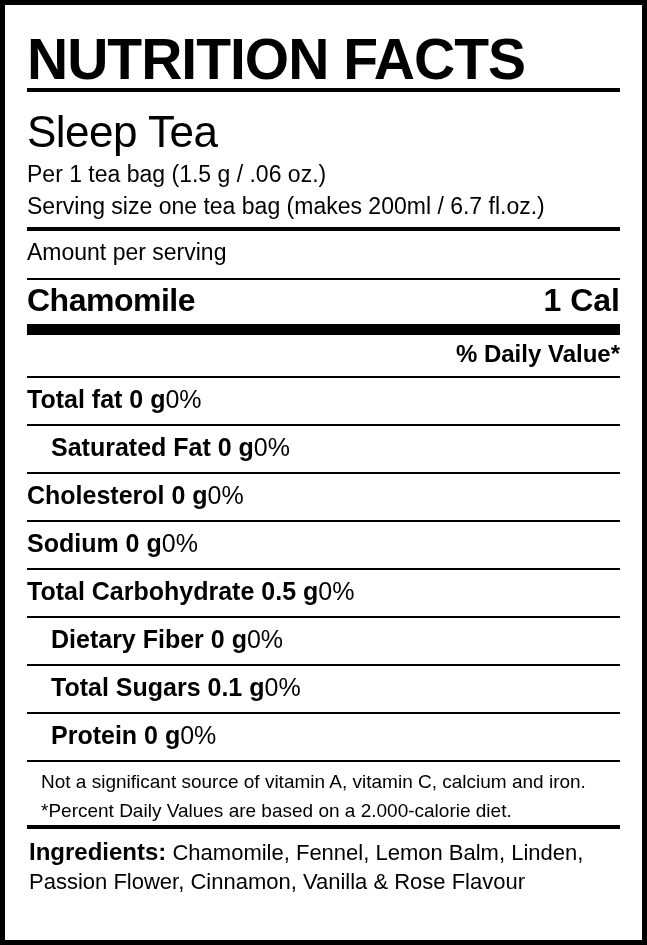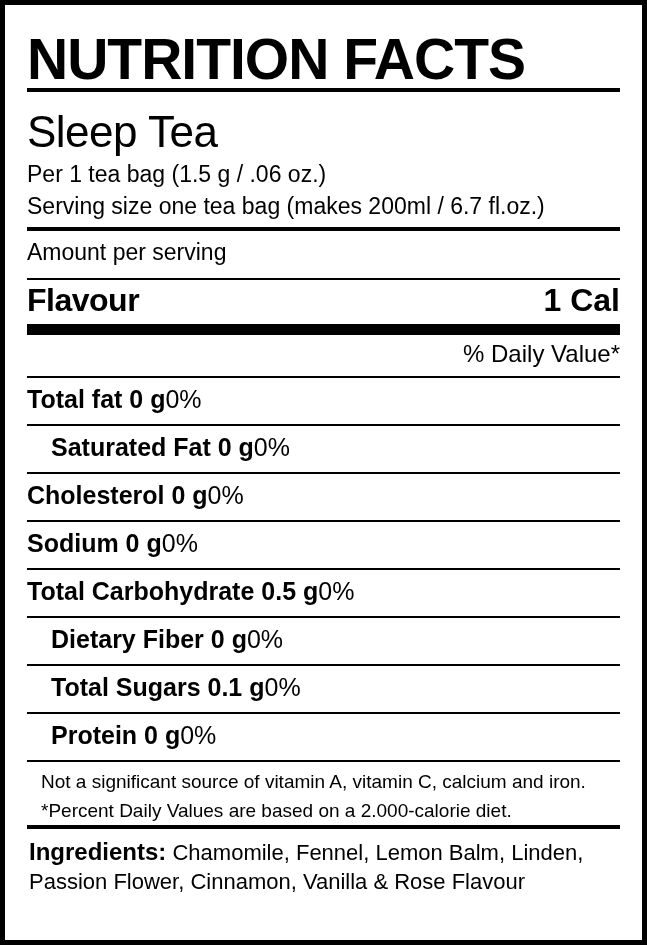--- a/index.html
+++ b/index.html
@@ -78,21 +78,21 @@
     letter-spacing: -0.5px;
   }
   .cal-value {
     font-size: 32px;
     font-weight: bold;
   }
 
   .dv-header {
     text-align: right;
     font-size: 24px;
-    font-weight: normal;
+    font-weight: bold;
     padding: 5px 0 4px 0;
   }
 
   .nrow {
     display: flex;
     align-items: baseline;
     padding: 7px 0 6px 0;
     font-size: 25px;
   }
   .nrow .name { white-space: nowrap; }
@@ -130,21 +130,21 @@
     <div class="product">Sleep Tea</div>
     <div class="serving-line">Per 1 tea bag (1.5 g / .06 oz.)</div>
     <div class="serving-line">Serving size one tea bag (makes 200ml / 6.7 fl.oz.)</div>
 
     <div class="rule-med" style="margin-top:6px;"></div>
 
     <div class="amount-per">Amount per serving</div>
     <div class="rule-thin"></div>
 
     <div class="cal-row">
-      <div class="cal-label">Flavour</div>
+      <div class="cal-label">Chamomile</div>
       <div class="cal-value">1 Cal</div>
     </div>
     <div class="rule-thick"></div>
 
     <div class="dv-header">% Daily Value*</div>
     <div class="rule-thin"></div>
 
     <div class="nrow bold">
       <div class="name">Total fat  0 g</div>
       <div class="pct">0%</div>

